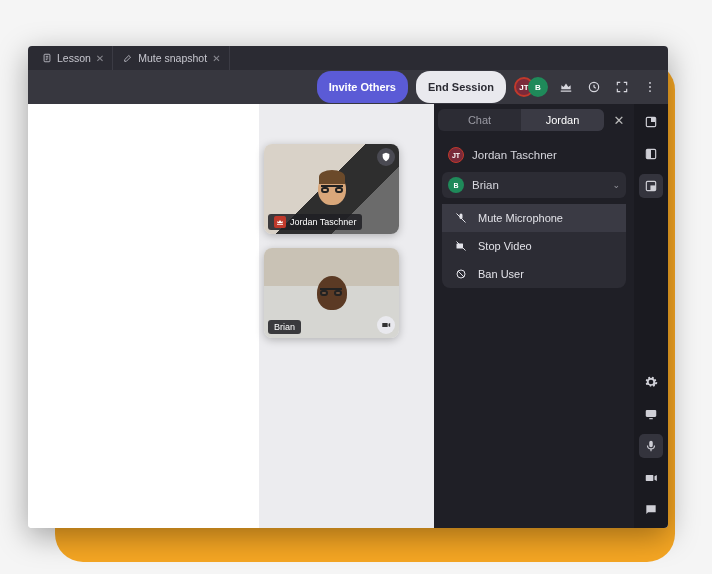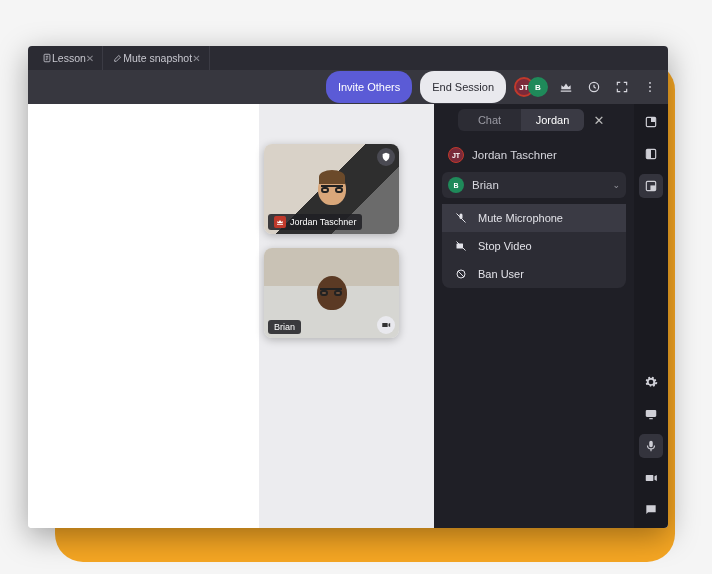--- a/index.html
+++ b/index.html
@@ -2,26 +2,26 @@
 <html><head>
 <meta charset="utf-8">
 <style>
   * { box-sizing: border-box; margin: 0; padding: 0; }
   html, body { width: 712px; height: 574px; font-family: -apple-system, Helvetica, Arial, sans-serif; background:#f5f5f5; overflow:hidden; }
   
   .bg-shape { position:absolute; left:55px; top:62px; width:620px; height:500px; background:#f5a623; border-radius:28px; z-index:0; }
   .app-window { position:absolute; left:28px; top:46px; width:640px; height:482px; background:#fff; border-radius:4px; box-shadow:0 8px 30px rgba(0,0,0,0.35); overflow:hidden; z-index:1; display:flex; flex-direction:column; }
   
   .tab-bar { height:24px; background:#2b2b33; display:flex; align-items:center; padding:0 6px; color:#c7c7cf; font-size:10.5px; gap:2px;}
-  .tab { display:flex; align-items:center; padding:0 8px; height:100%; border-right:1px solid #3b3b44;}
+  .tab { display:flex; align-items:center; gap:5px; padding:0 8px; height:100%; border-right:1px solid #3b3b44;}
   .tab .x { opacity:.6; font-size:10px;}
   .tab-icon { display:inline-flex; }
   
   .toolbar { height:34px; background:#37373f; display:flex; align-items:center; justify-content:flex-end; padding:0 8px; gap:8px;}
-  .btn { border:none; border-radius:14px; height:22px; padding:16px 12px; font-size:11px; font-weight:400; cursor:pointer; display:inline-flex; align-items:center;}
+  .btn { border:none; border-radius:14px; height:22px; padding:16px 12px; font-size:11px; font-weight:700; cursor:pointer; display:inline-flex; align-items:center;}
   .btn-invite { background:#5b5bd6; color:#fff; }
   .btn-end { background:#e9e9ee; color:#2b2b33; }
   .pill-avatars { display:flex; align-items:center; gap:-4px;}
   .avatar-circle { width:20px; height:20px; border-radius:50%; display:flex; align-items:center; justify-content:center; font-size:8px; font-weight:700; color:#fff; border:2px solid #37373f;}
   .av-host { background:#7a2a3a; border-color:#c0392b; }
   .av-guest { background:#1f8a5a; border-color:#1f8a5a;}
   .toolbar-icon { width:20px; height:20px; display:flex; align-items:center; justify-content:center; color:#d7d7de; cursor:pointer;}
   
   .body { flex:1; display:flex; overflow:hidden;}
   .canvas { flex:1; display:flex; background:linear-gradient(90deg,#fff 0 57%, #ececef 57% 100%); position:relative;}
@@ -35,21 +35,21 @@
   .hair { position:absolute; top:-3px; left:1px; width:26px; height:14px; background:#6b4a2a; border-radius:50% 50% 0 0;}
   .glasses { position:absolute; top:12px; left:3px; width:22px; height:7px; border-top:2px solid #222; display:flex; justify-content:space-between;}
   .glasses span{ width:8px;height:6px;border:2px solid #222;border-radius:3px; background:rgba(255,255,255,0.1);}
   .label-chip { position:absolute; bottom:4px; left:4px; background:rgba(30,30,35,0.85); color:#fff; font-size:9px; padding:2px 6px; border-radius:3px; display:flex; align-items:center; gap:4px;}
   .crown-badge { width:12px;height:12px; background:#c0392b; border-radius:2px; display:flex;align-items:center;justify-content:center; color:#fff; font-size:8px;}
   .corner-btn { position:absolute; right:4px; width:18px;height:18px; border-radius:50%; display:flex;align-items:center;justify-content:center; color:#fff; font-size:10px;}
   .corner-tl { top:4px; background:#4a4a52;}
   .corner-br { bottom:4px; background:#e9e9ee; color:#333;}
   
   .side-panel { width:200px; background:#1f1f26; color:#d7d7de; display:flex; flex-direction:column; font-size:11.5px;}
-  .sp-top { display:flex; align-items:center; height:32px; padding:0 24px; gap:4px;}
+  .sp-top { display:flex; align-items:center; height:32px; padding:0 4px; gap:4px;}
   .seg { flex:1; display:flex; background:#2c2c34; border-radius:6px; overflow:hidden; height:22px;}
   .seg button{ flex:1; background:transparent; border:none; color:#9b9ba4; font-size:11px; cursor:pointer;}
   .seg button.active{ background:#3a3a44; color:#fff;}
   .close-x { width:22px; text-align:center; color:#bbb; cursor:pointer; font-size:13px;}
   .plist { padding:6px 8px; display:flex; flex-direction:column; gap:4px;}
   .prow { display:flex; align-items:center; gap:8px; height:26px; padding:0 6px; border-radius:6px;}
   .prow.expanded{ background:#2c2c34;}
   .mini-av { width:16px; height:16px; border-radius:50%; display:flex; align-items:center; justify-content:center; font-size:7px; font-weight:700; }
   .mini-host { background:#7a2a3a; border:1.5px solid #c0392b; color:#fff;}
   .mini-guest { background:#1f8a5a; color:#fff;}

